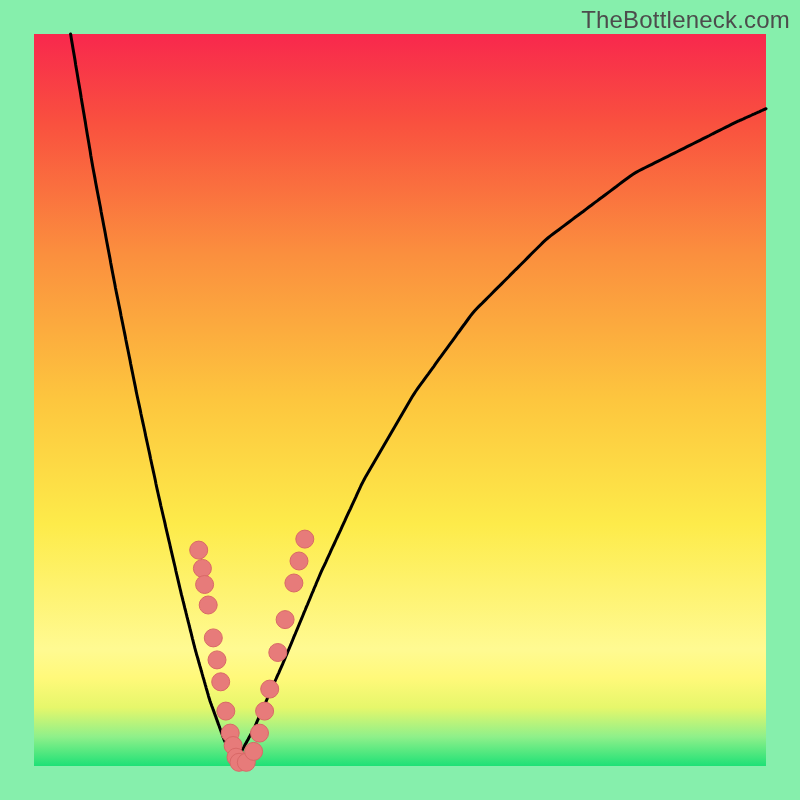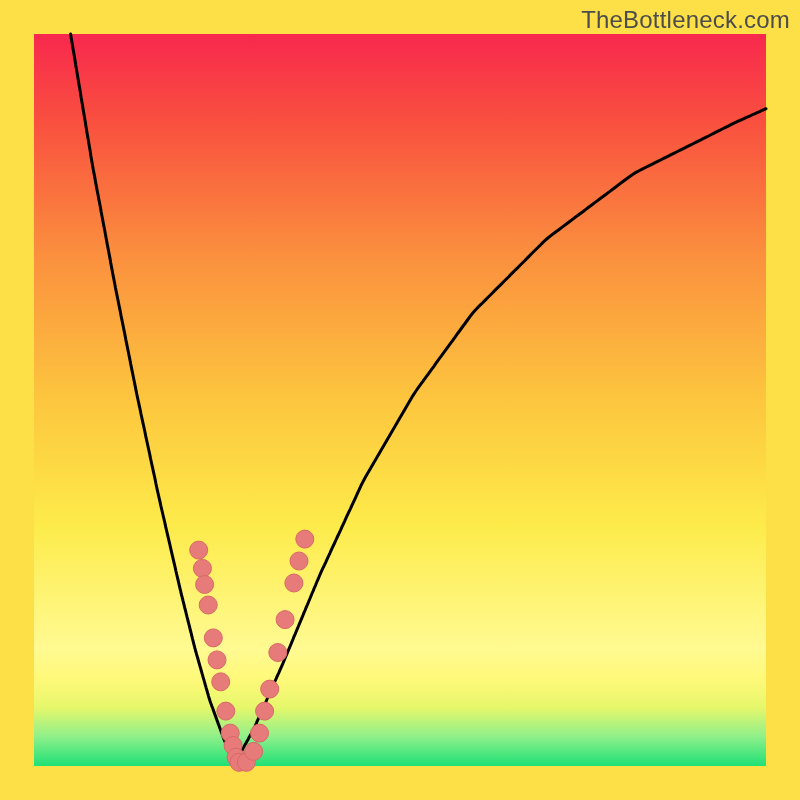--- a/index.html
+++ b/index.html
@@ -10,21 +10,21 @@
     overflow: hidden;
     background: #000;
     font-family: Arial, Helvetica, sans-serif;
   }
   .frame {
     position: absolute;
     left: 0;
     top: 0;
     width: 800px;
     height: 800px;
-    background: #fde047;
+    background: #86efac;
   }
   .plot-area {
     position: absolute;
     left: 34px;
     top: 34px;
     width: 732px;
     height: 732px;
     
     background: linear-gradient(
       to top,

